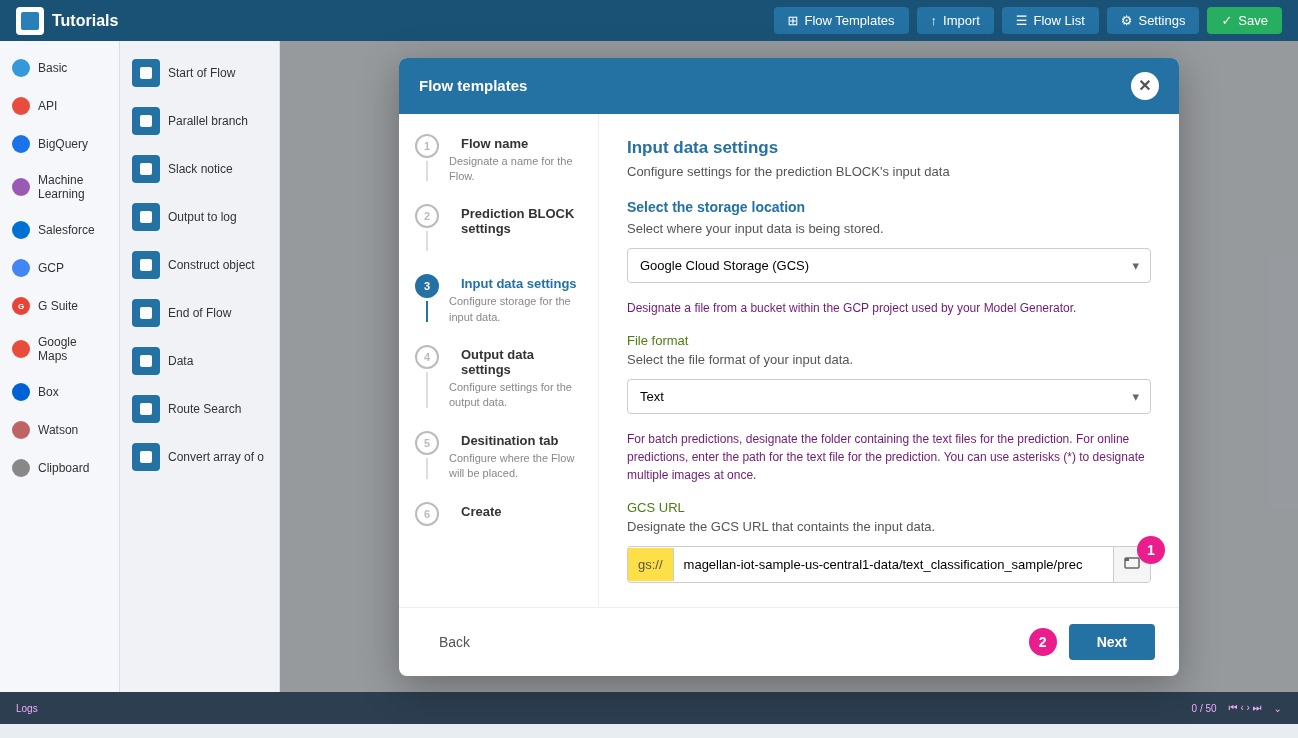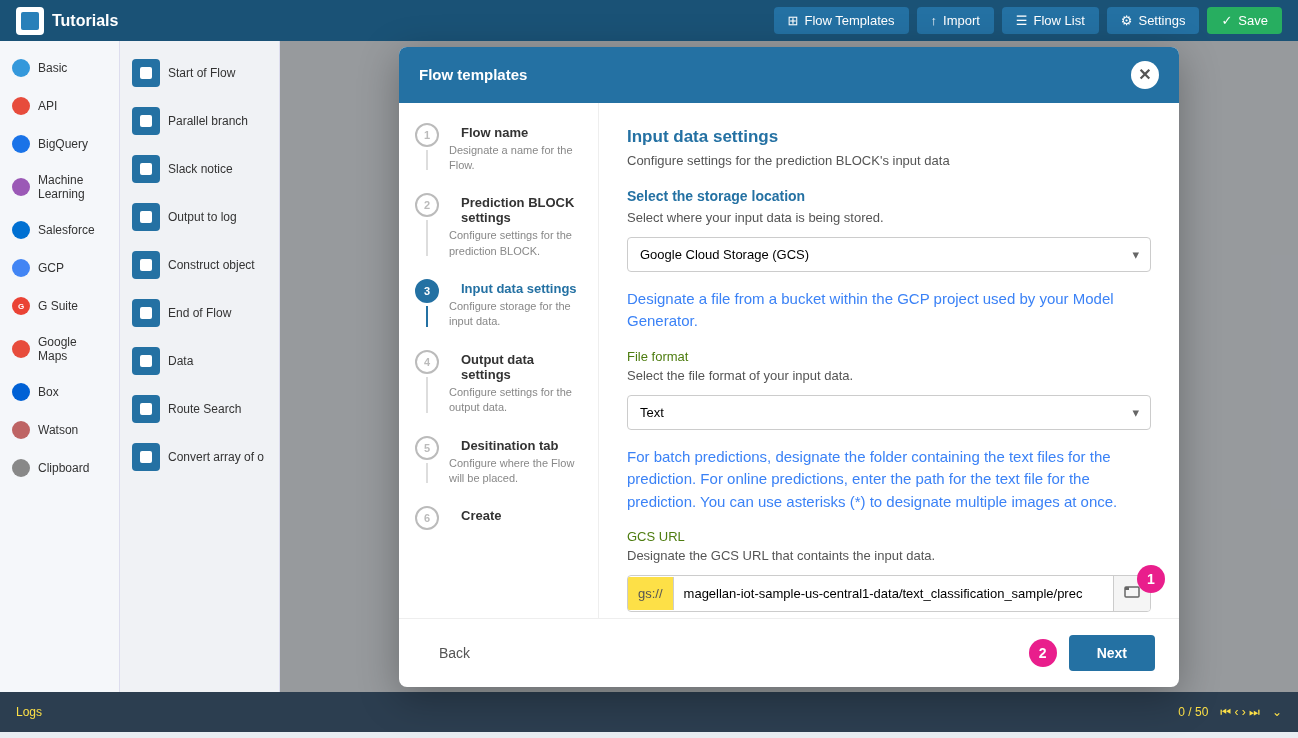--- a/index.html
+++ b/index.html
@@ -55,36 +55,36 @@
     
     .dialog-content { flex: 1; padding: 24px 28px; overflow-y: auto; }
     .section-title { font-size: 17px; font-weight: 700; color: #2471a3; margin-bottom: 6px; }
     .section-subtitle { font-size: 13px; color: #555; margin-bottom: 20px; }
     .subsection-title { font-size: 14px; font-weight: 600; color: #2471a3; margin-bottom: 6px; }
     .subsection-desc { font-size: 13px; color: #555; margin-bottom: 12px; }
     .form-label { font-size: 13px; color: #4d7c0f; margin-bottom: 4px; font-weight: 500; }
     .form-select { width: 100%; padding: 9px 12px; border: 1px solid #ccc; border-radius: 4px; font-size: 13px; background: #fff; appearance: none; cursor: pointer; }
     .select-wrapper { position: relative; margin-bottom: 16px; }
     .select-wrapper::after { content: '▾'; position: absolute; right: 12px; top: 50%; transform: translateY(-50%); pointer-events: none; color: #666; }
-    .help-text { font-size: 15px; color: #3b82f6; margin-bottom: 16px; line-height: 1.5; }
+    .help-text { font-size: 12px; color: #701a75; margin-bottom: 16px; line-height: 1.5; }
     .url-row { display: flex; align-items: center; border: 1px solid #ccc; border-radius: 4px; overflow: hidden; }
     .url-prefix { padding: 9px 10px; background: #fde047; border-right: 1px solid #ccc; font-size: 13px; color: #555; white-space: nowrap; }
     .url-input { flex: 1; padding: 9px 10px; border: none; outline: none; font-size: 13px; }
     .url-browse { padding: 8px 10px; background: #f5f5f5; border-left: 1px solid #ccc; cursor: pointer; color: #555; }
 
     
     .dialog-footer { padding: 16px 24px; border-top: 1px solid #eee; display: flex; align-items: center; justify-content: space-between; }
     .btn-back { background: none; border: none; color: #555; font-size: 14px; cursor: pointer; padding: 8px 16px; text-align: right; }
     .btn-next { background: #2471a3; color: #fff; border: none; border-radius: 4px; padding: 10px 28px; font-size: 14px; font-weight: 600; cursor: pointer; }
 
     
     .badge { width: 28px; height: 28px; background: #e91e8c; border-radius: 50%; color: #fff; font-size: 14px; font-weight: 700; display: flex; align-items: center; justify-content: center; position: absolute; }
 
     
-    .logbar { height: 40px; background: #2c3e50; color: #fde047; display: flex; align-items: center; padding: 0 16px; font-size: 12px; justify-content: space-between; }
+    .logbar { height: 32px; background: #2c3e50; color: #f0abfc; display: flex; align-items: center; padding: 0 16px; font-size: 10px; justify-content: space-between; }
   </style>
 </head>
 <body>
 
 <div class="topbar">
   <div class="topbar-logo">
     <div class="topbar-logo-inner"></div>
   </div>
   <span class="topbar-title">Tutorials</span>
   <button class="topbar-btn">
@@ -258,21 +258,20 @@
               </div>
             </div>
 
             <div class="wizard-step">
               <div class="step-indicator">
                 <div class="step-circle">2</div>
                 <div class="step-line"></div>
               </div>
               <div class="step-content">
                 <div class="step-title">Prediction BLOCK settings</div>
-                <div class="step-desc">Configure settings for the prediction BLOCK.</div>
               </div>
             </div>
 
             <div class="wizard-step">
               <div class="step-indicator">
                 <div class="step-circle active" style="background:#2471a3; border-color:#2471a3; color:#fff;">3</div>
                 <div class="step-line active" style="background:#2471a3;"></div>
               </div>
               <div class="step-content">
                 <div class="step-title active" style="color:#2471a3;">Input data settings</div>

